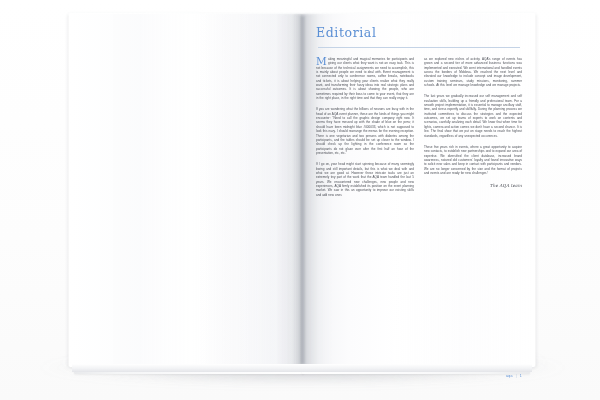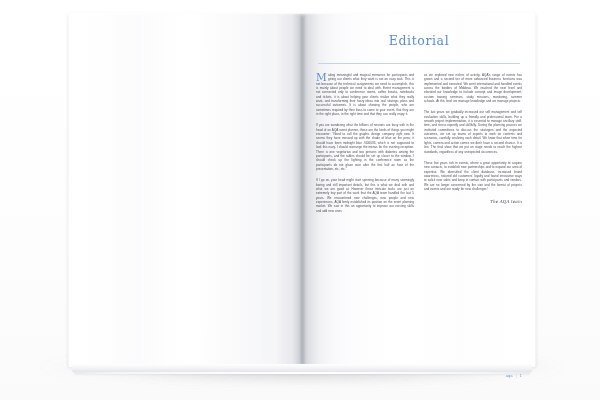--- a/index.html
+++ b/index.html
@@ -95,21 +95,21 @@
     filter:blur(.5px);
   }
 
   
   .content{position:absolute;left:280px;top:18px;width:206px;height:330px;}
 
   .headline{
     color:#5b8fd4;
     font-family:"DejaVu Serif", serif;
     font-size:12.5px;font-weight:400;letter-spacing:.6px;
-    text-align:center;margin:8px;padding:0 0 7px 0;line-height:14px;
+    margin:0;padding:0 0 7px 0;line-height:14px;
   }
   .rule{height:1px;background:#c4d3e6;margin:0 2px 9px 2px;}
 
   .cols{display:flex;gap:10px;}
   .col{width:98px;}
 
   p.body{
     margin:0 0 7px 0;
     font-family:"Liberation Sans", sans-serif;
     font-size:3.05px;line-height:4.35px;

